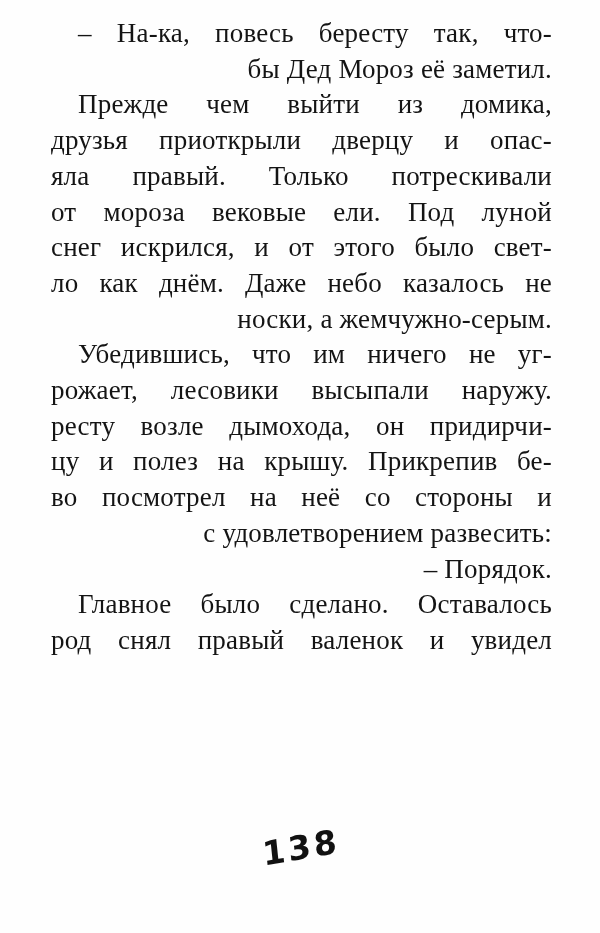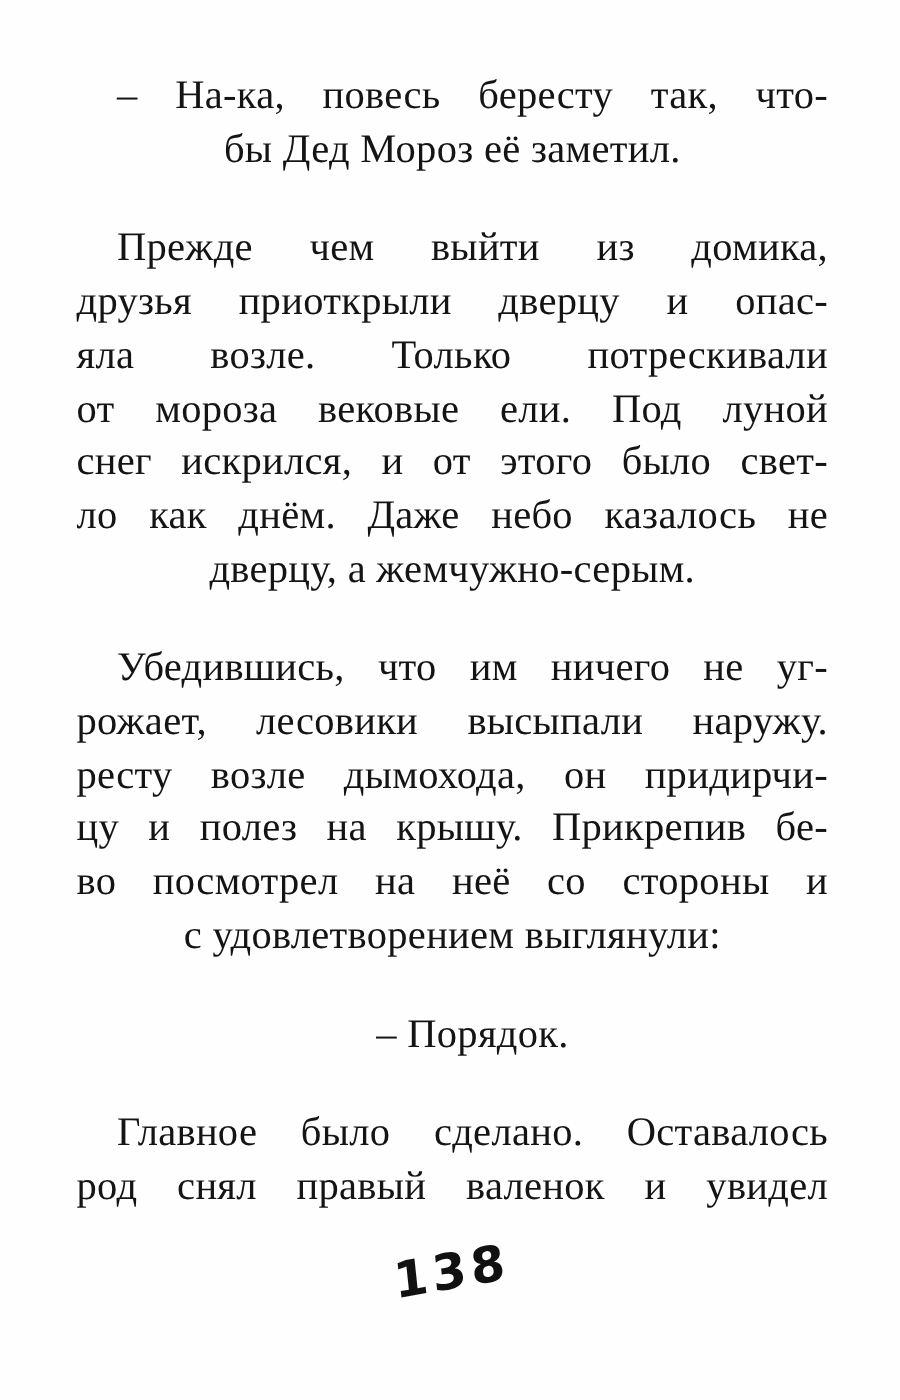--- a/index.html
+++ b/index.html
@@ -21,29 +21,28 @@
   .text-block {
     position: absolute;
     top: 16px;
     left: 51px;
     width: 501px;
   }
   .line {
     font-size: 27px;
     line-height: 35.7px;
     letter-spacing: 0.2px;
-    text-align: center;
+    text-align: right;
   }
   .line.just {
     text-align: justify;
     text-align-last: justify;
   }
   .line.indent {
     text-indent: 27px;
-    margin-top: 30px;
   }
   .page-number {
     position: absolute;
     left: 262px;
     top: 828px;
     font-family: "DejaVu Sans", sans-serif;
     font-weight: bold;
     font-size: 33px;
     letter-spacing: 3px;
     color: #111111;
@@ -53,29 +52,29 @@
 </style>
 </head>
 <body>
 
 <div class="book-page">
   <div class="text-block">
     <div class="line indent just">– На-ка, повесь бересту так, что-</div>
     <div class="line">бы Дед Мороз её заметил.</div>
     <div class="line indent just">Прежде чем выйти из домика,</div>
     <div class="line just">друзья приоткрыли дверцу и опас-</div>
-    <div class="line just">яла возле. Только потрескивали</div>
+    <div class="line just">яла правый. Только потрескивали</div>
     <div class="line just">от мороза вековые ели. Под луной</div>
     <div class="line just">снег искрился, и от этого было свет-</div>
     <div class="line just">ло как днём. Даже небо казалось не</div>
-    <div class="line">дверцу, а жемчужно-серым.</div>
+    <div class="line">носки, а жемчужно-серым.</div>
     <div class="line indent just">Убедившись, что им ничего не уг-</div>
     <div class="line just">рожает, лесовики высыпали наружу.</div>
     <div class="line just">ресту возле дымохода, он придирчи-</div>
     <div class="line just">цу и полез на крышу. Прикрепив бе-</div>
     <div class="line just">во посмотрел на неё со стороны и</div>
-    <div class="line">с удовлетворением выглянули:</div>
+    <div class="line">с удовлетворением развесить:</div>
     <div class="line indent">– Порядок.</div>
     <div class="line indent just">Главное было сделано. Оставалось</div>
     <div class="line just">род снял правый валенок и увидел</div>
   </div>
   <div class="page-number">138</div>
 </div>
 
 </body></html>

